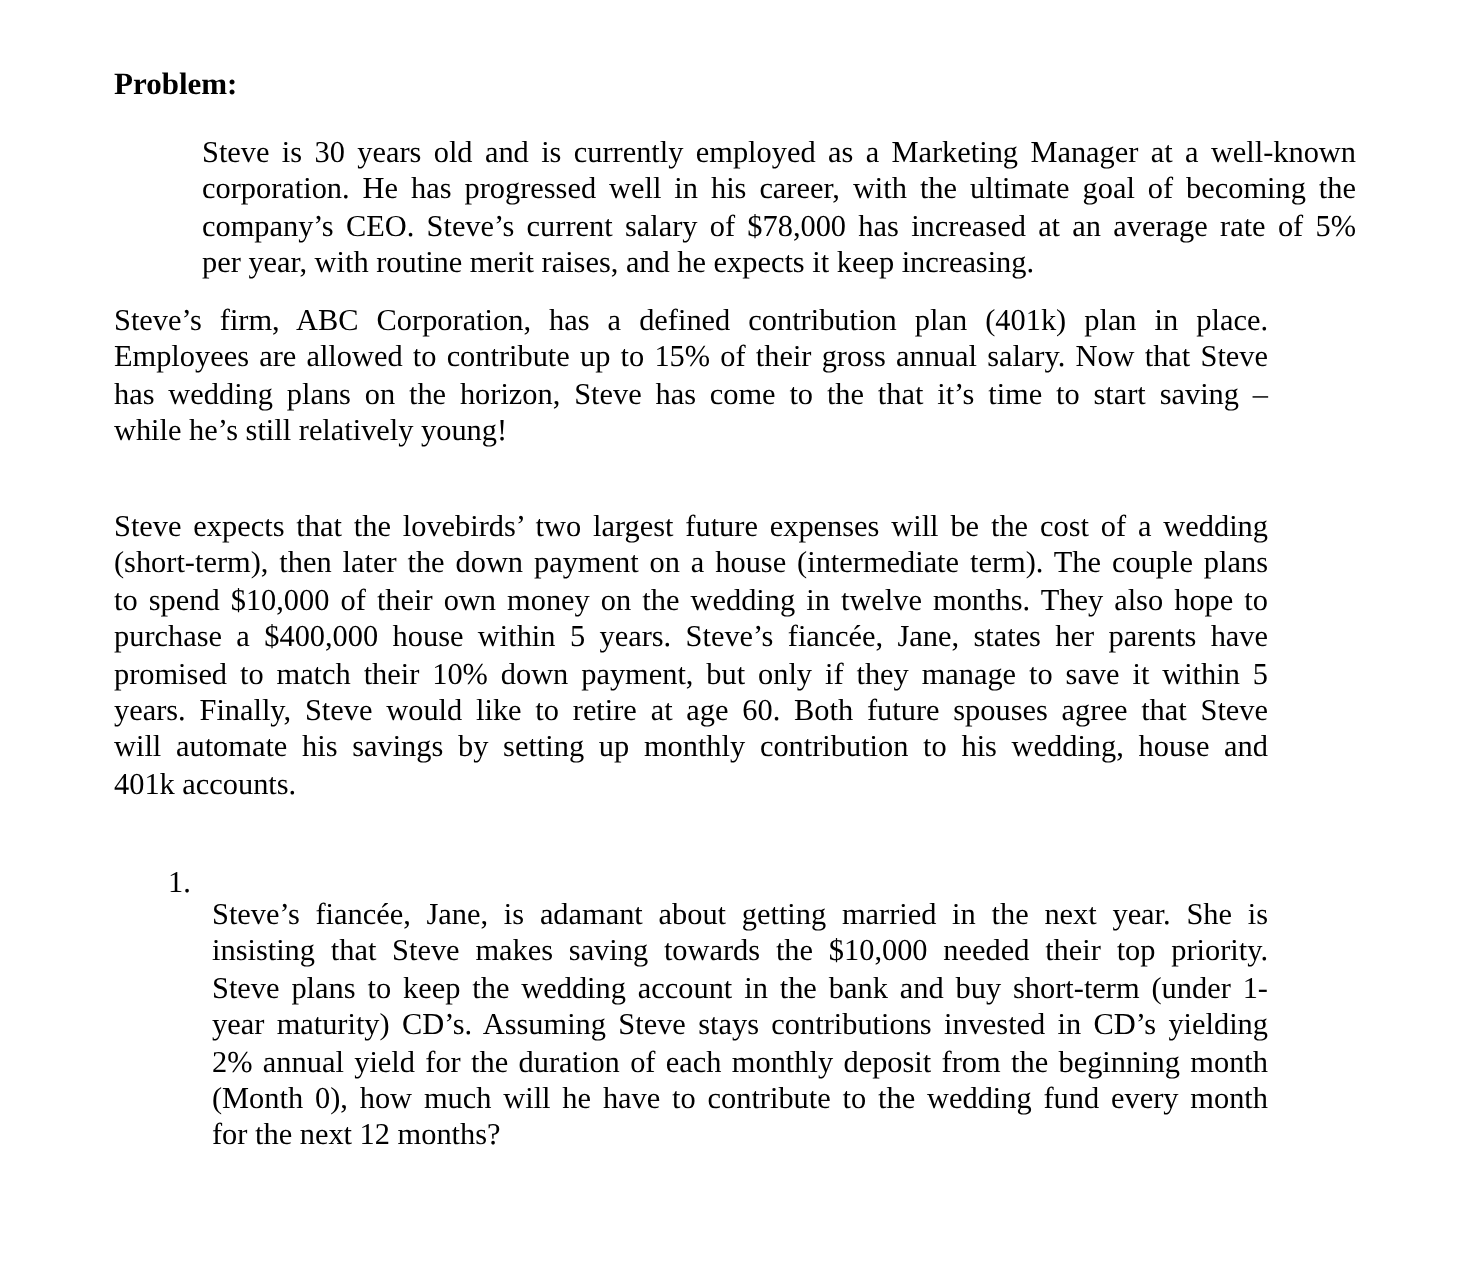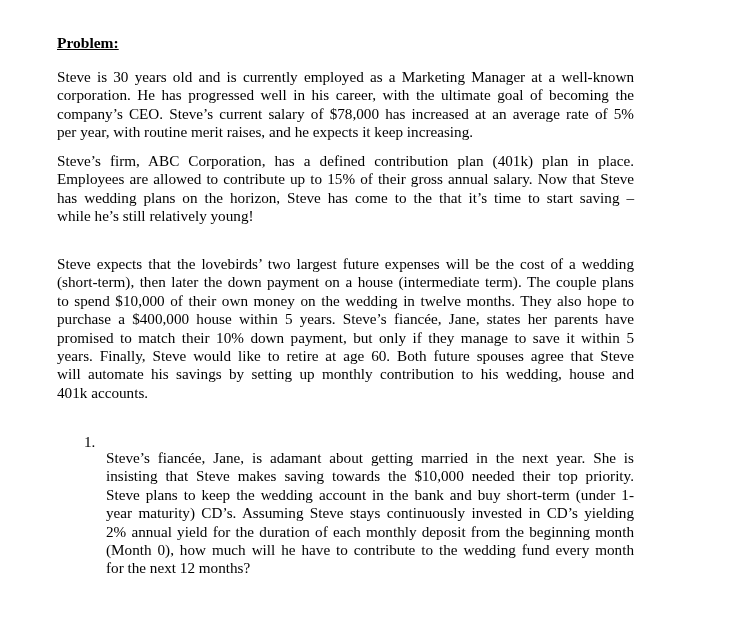--- a/index.html
+++ b/index.html
@@ -20,21 +20,20 @@
       left: 57px;
       top: 0;
       width: 577px;
     }
     .heading {
       position: absolute;
       left: 0;
       top: 34px;
       font-size: 15.5px;
       font-weight: bold;
-      text-decoration: underline;
       line-height: 18px;
       white-space: nowrap;
     }
     .para {
       position: absolute;
       left: 0;
       width: 577px;
       font-size: 15.2px;
       line-height: 18.4px;
     }
@@ -42,21 +41,21 @@
       display: block;
       text-align: justify;
       text-align-last: justify;
       white-space: nowrap;
       height: 18.4px;
       overflow: visible;
     }
     .line.last {
       text-align-last: left;
     }
-    .para1 { top: 68px; }
+    .para1 { top: 68px; margin-left: 44px; }
     .para2 { top: 152px; }
     .para3 { top: 255px; }
     .list {
       position: absolute;
       left: 27px;
       top: 433px;
       width: 550px;
       font-size: 15.2px;
       line-height: 18.4px;
     }
@@ -105,21 +104,21 @@
     <span class="line last">401k accounts.</span>
   </div>
 
   <div class="list">
     <div>
       <span class="list-num">1.</span>
       <div class="list-body">
         <span class="line">Steve’s fiancée, Jane, is adamant about getting married in the next year.  She is</span>
         <span class="line">insisting that Steve makes saving towards the $10,000 needed their top priority.</span>
         <span class="line">Steve plans to keep the wedding account in the bank and buy short-term (under 1-</span>
-        <span class="line">year maturity) CD’s.  Assuming Steve stays continuously invested in CD’s yielding</span>
+        <span class="line">year maturity) CD’s.  Assuming Steve stays contributions invested in CD’s yielding</span>
         <span class="line">2% annual yield for the duration of each monthly deposit from the beginning month</span>
         <span class="line">(Month 0), how much will he have to contribute to the wedding fund every month</span>
         <span class="line last">for the next 12 months?</span>
       </div>
     </div>
   </div>
 
 </div>
 
 </body></html>

